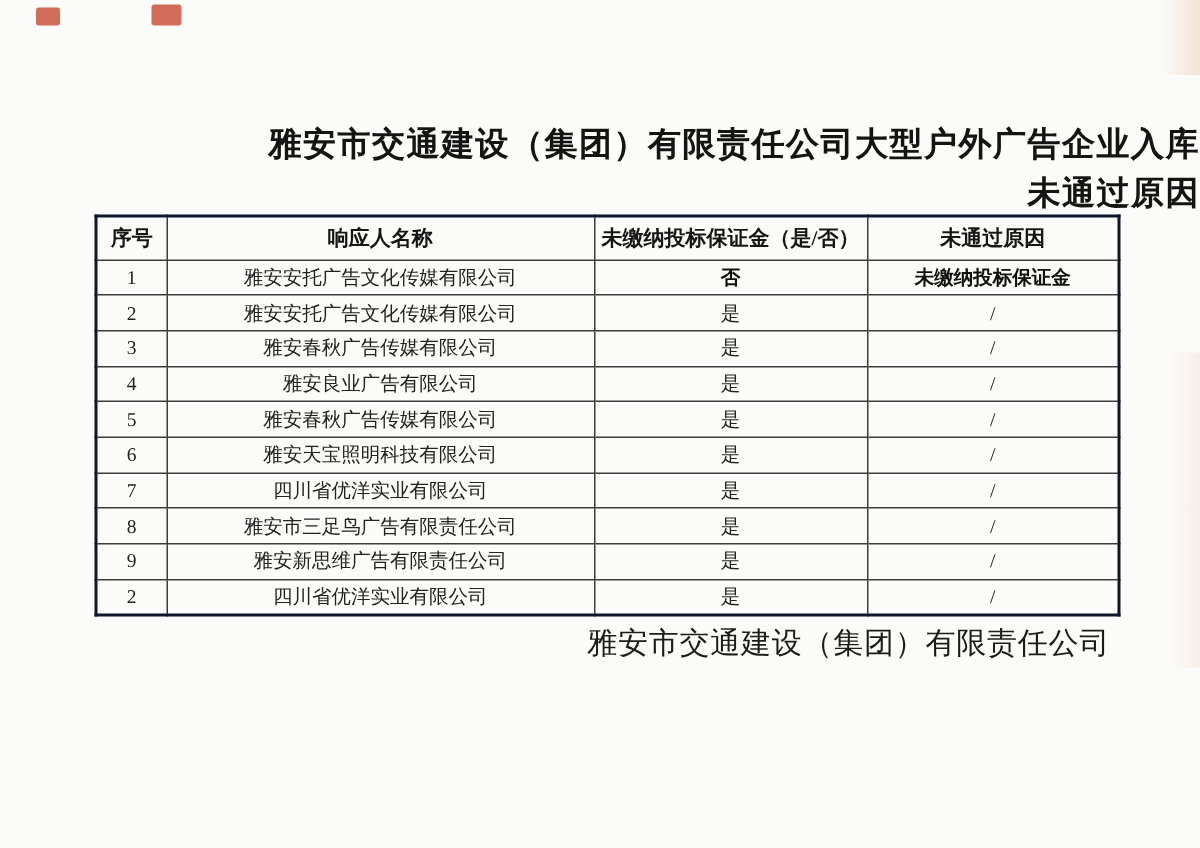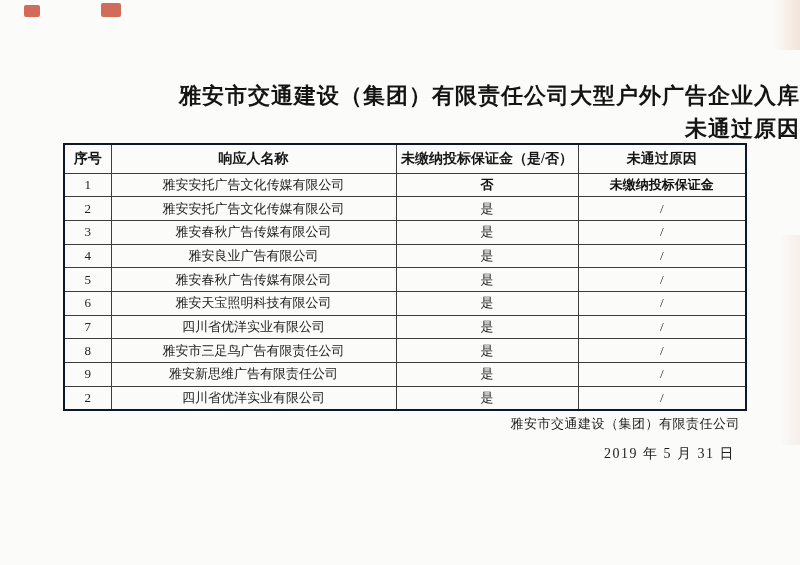--- a/index.html
+++ b/index.html
@@ -61,21 +61,21 @@
     height: 23.7px;
     font-size: 13px;
     color: #222;
   }
   tr.first-row td.pass-cell, tr.first-row td.reason-cell {
     font-weight: bold; color: #111;
   }
 
   .footer-org {
     position: absolute; top: 415px; right: 60px;
-    font-size: 13px; letter-spacing: 0.5px; color: #1c1c1c;
+    font-size: 20px; letter-spacing: 0.5px; color: #1c1c1c;
   }
   .footer-date {
     position: absolute; top: 445px; right: 65px;
     font-size: 14px; letter-spacing: 1.5px; color: #1c1c1c;
   }
 </style>
 </head>
 <body>
 
 <div class="page">
@@ -163,15 +163,14 @@
       <tr>
         <td class="no-cell">2</td>
         <td class="name-cell">四川省优洋实业有限公司</td>
         <td class="pass-cell">是</td>
         <td class="reason-cell">/</td>
       </tr>
     </tbody>
   </table>
 
   <div class="footer-org">雅安市交通建设（集团）有限责任公司</div>
-  <div class="footer-date">2019 年 5 月 31 日</div>
 
 </div>
 
 </body></html>

